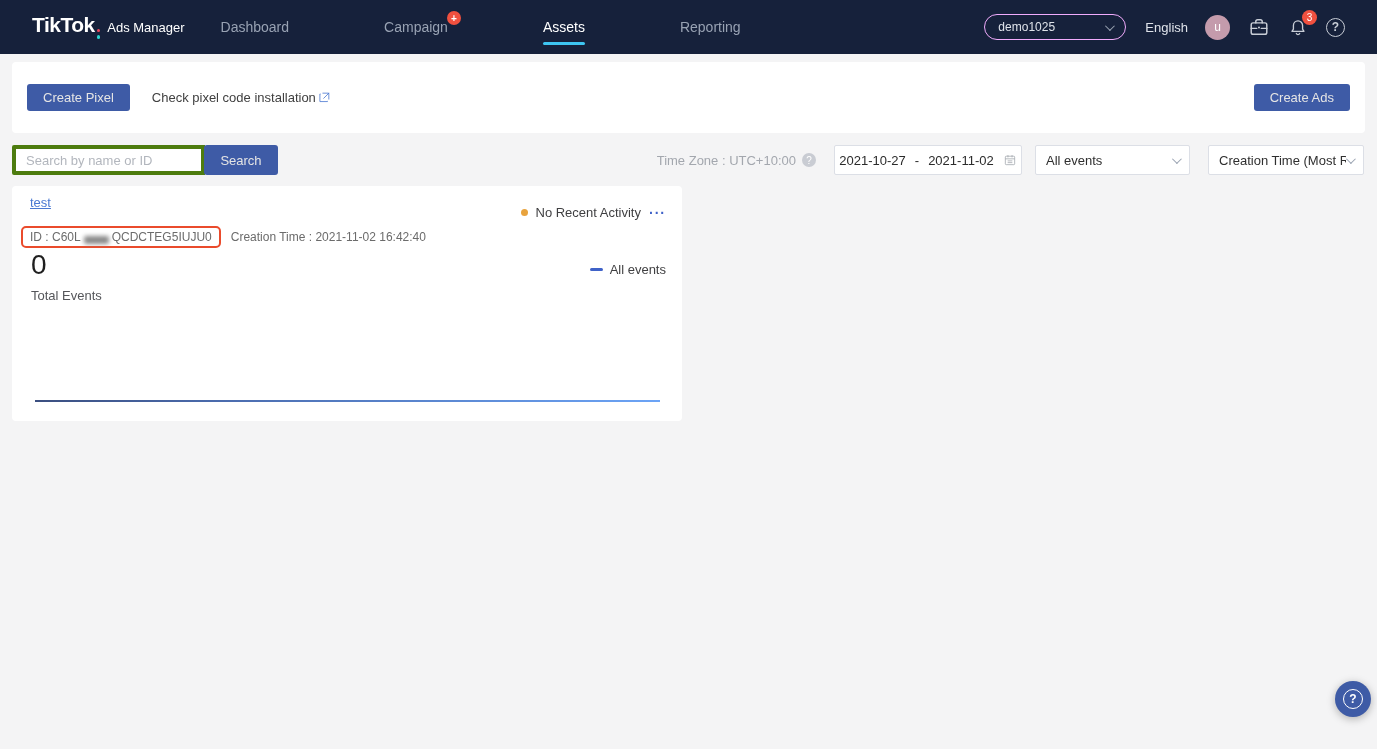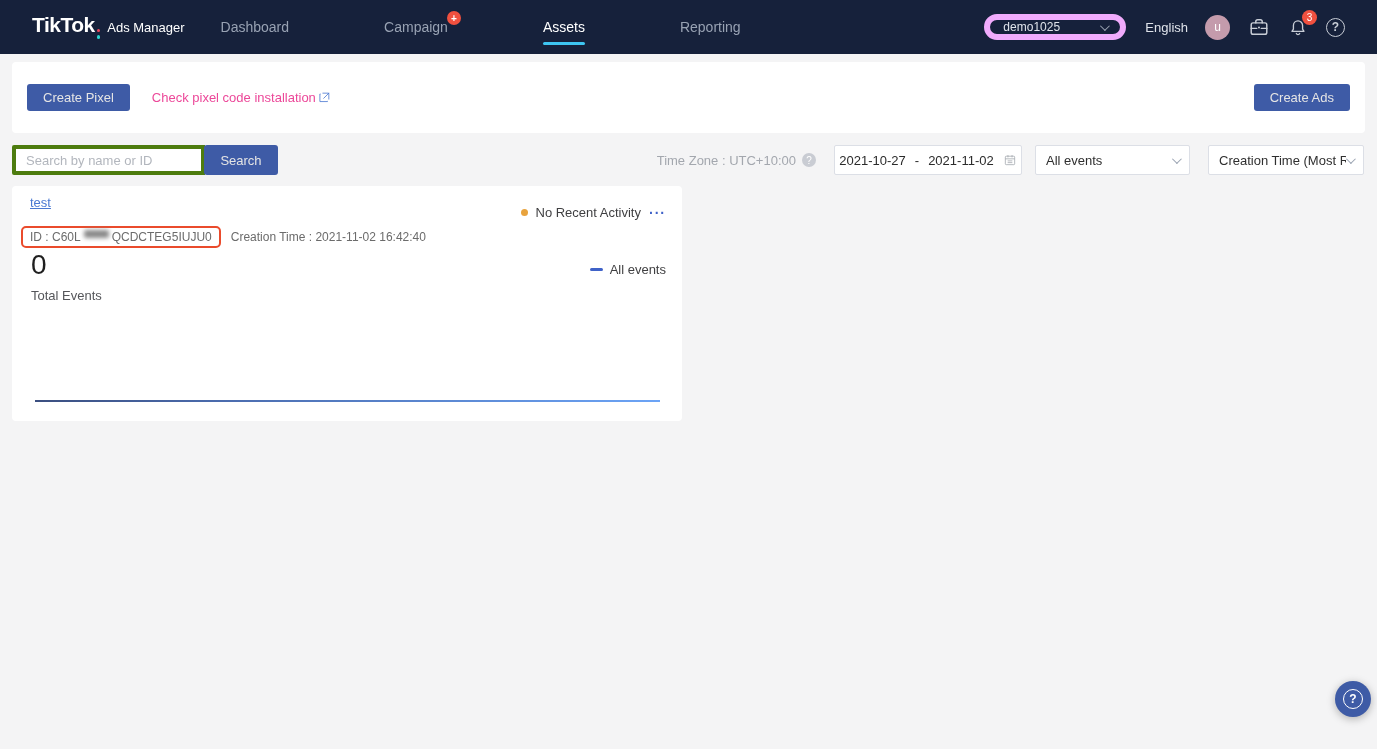--- a/index.html
+++ b/index.html
@@ -18,42 +18,42 @@
   .logo-suffix { color:#fff; font-size:13px; margin-left:5px; }
   .menu { display:flex; align-items:center; margin-left:36px;gap:48px; }
   .menu-item { position:relative; color:#98A2B3; font-size:14px; margin-right:47px; cursor:pointer; white-space:nowrap; }
   .menu-item.active { color:#ffffff; font-weight:500; }
   .menu-item.active::after { content:""; position:absolute; left:0; right:0; bottom:-10px; height:3px;
             background:#3EC5F1; border-radius:2px; }
   .nav-badge { position:absolute; top:-8px; right:-13px; min-width:14px; height:14px; background:#F0503F;
             border-radius:50%; color:#fff; font-size:10px; font-weight:bold; display:flex;
             align-items:center; justify-content:center; }
   .nav-right { margin-left:auto; display:flex; align-items:center; }
-  .account-pill { width:142px; height:26px; border:6px solid #f0abfc; border-radius:14px; display:flex;
+  .account-pill { width:142px; height:26px; border:1px solid #f0abfc; border-radius:14px; display:flex;
             align-items:center; justify-content:space-between; padding:0 13px; color:#dfe3ea;
             font-size:12px; cursor:pointer; }
   .chev { width:7px; height:7px; border-right:1.4px solid #9aa3b2; border-bottom:1.4px solid #9aa3b2;
             transform:rotate(45deg) translateY(-2px); flex:none; }
   .language { color:#dfe3ea; font-size:13px; margin-left:19px; cursor:pointer; }
   .avatar { width:25px; height:25px; border-radius:50%; background:#C49BAC; color:#fff; font-size:12px;
             display:flex; align-items:center; justify-content:center; margin-left:17px; cursor:pointer; }
   .nav-icon { margin-left:18px; display:flex; align-items:center; cursor:pointer; position:relative; }
   .nav-icon svg { stroke:#c8cdd6; fill:none; stroke-width:1.6; stroke-linecap:round; stroke-linejoin:round; }
   .bell-badge { position:absolute; top:-7px; right:-9px; min-width:15px; height:15px; padding:0 3px;
             background:#F0503F; border-radius:8px; color:#fff; font-size:10px; display:flex;
             align-items:center; justify-content:center; }
   .help-ring { width:19px; height:19px; border:1.6px solid #c8cdd6; border-radius:50%; color:#c8cdd6;
             font-size:12px; font-weight:bold; display:flex; align-items:center; justify-content:center; }
 
   
   .toolbar-card { position:absolute; left:12px; right:12px; top:62px; height:71px; background:#fff;
             border-radius:4px; display:flex; align-items:center; padding:0 15px; }
   .btn { height:27px; padding:0 16px; background:#3E5BA6; border:none; border-radius:3px; color:#e5e5e5;
             font-size:13px; font-family:inherit; cursor:pointer; display:flex; align-items:center; }
-  .check-link { margin-left:22px; color:#ec4899; font-size:13px; display:flex; align-items:center;
+  .check-link { margin-left:22px; color:#404040; font-size:13px; display:flex; align-items:center;
             gap:2px; cursor:pointer; }
   .check-link svg { stroke:#4B79D2; fill:none; stroke-width:1.5; stroke-linecap:round; stroke-linejoin:round; }
   .create-ads { margin-left:auto; }
 
   
   .filter-row { position:absolute; left:12px; right:13px; top:145px; height:30px; display:flex; align-items:center; }
   .search-input { width:193px; height:30px; border:4px solid #4d7c0f; border-radius:2px 0 0 2px;
             padding:0 10px; font-size:13px; color:#333; font-family:inherit; background:#fff; outline:none; }
   .search-input::placeholder { color:#b2b6bd; }
   .search-btn { height:30px; width:74px; padding:0; justify-content:center; border-radius:3px; margin-left:-1px; }
@@ -72,21 +72,21 @@
   .sel-events { width:155px; margin-right:18px; }
   .sel-sort { width:156px; }
 
   
   .pixel-card { position:absolute; left:12px; top:186px; width:670px; height:235px; background:#fff;
             border-radius:4px; }
   .pixel-name { position:absolute; left:18px; top:9px; color:#4B79D2; font-size:13px;
             text-decoration:underline; cursor:pointer; }
   .id-row { position:absolute; left:9px; top:40px; display:flex; align-items:center; gap:10px; }
   .id-annotation { border:2px solid #EA4B2C; border-radius:5px; padding:2px 7px; display:flex;
-            align-items:flex-start; gap:3px; font-size:12px; color:#6b6b6b; background:#fff; }
+            align-items:flex-end; gap:3px; font-size:12px; color:#6b6b6b; background:#fff; }
   .id-blur { width:25px; height:8px; background:#8a8a8a; border-radius:2px; filter:blur(2px); display:inline-block; }
   .creation-time { font-size:12px; color:#6b6b6b; }
   .status-row { position:absolute; right:16px; top:19px; display:flex; align-items:center; gap:8px; }
   .status-dot { width:7px; height:7px; border-radius:50%; background:#E8A33D; }
   .status-label { font-size:13px; color:#3f3f41; }
   .card-menu { color:#3f62c8; font-size:14px; font-weight:bold; letter-spacing:1px; cursor:pointer; line-height:1; }
   .total-value { position:absolute; left:19px; top:64px; font-size:28px; color:#1f1f1f; line-height:1.1; }
   .total-label { position:absolute; left:19px; top:102px; font-size:13px; color:#55565a; }
   .legend { position:absolute; right:16px; top:76px; display:flex; align-items:center; gap:7px; cursor:pointer; }
   .legend-dash { width:13px; height:3px; background:#3f62c8; border-radius:1.5px; }

